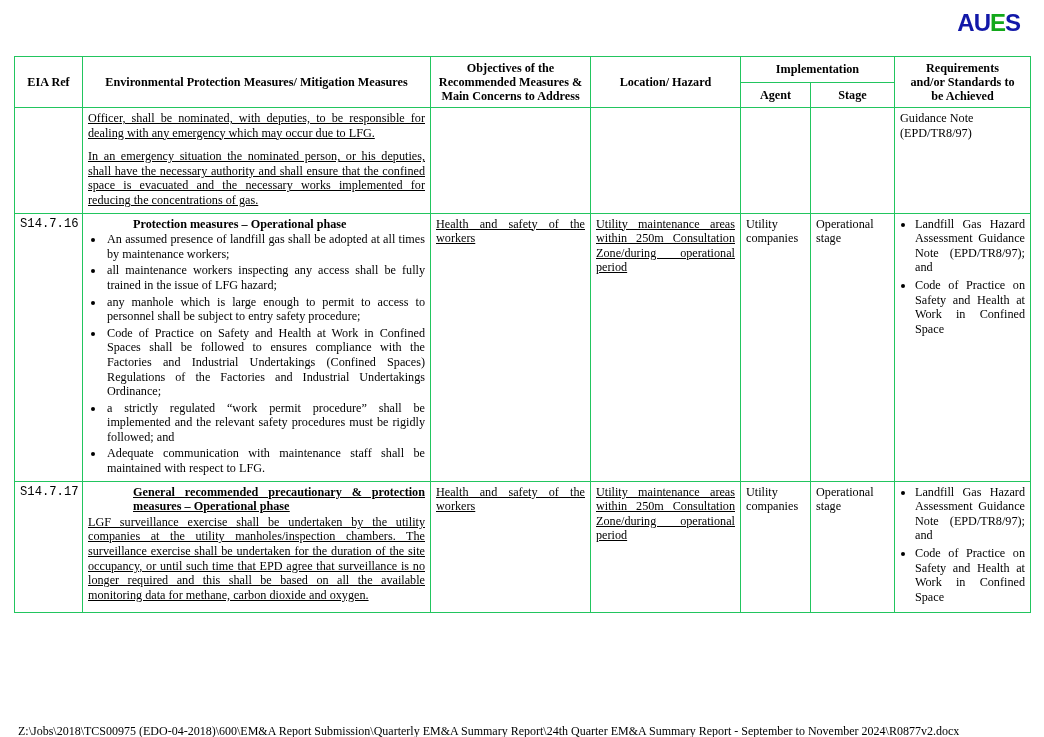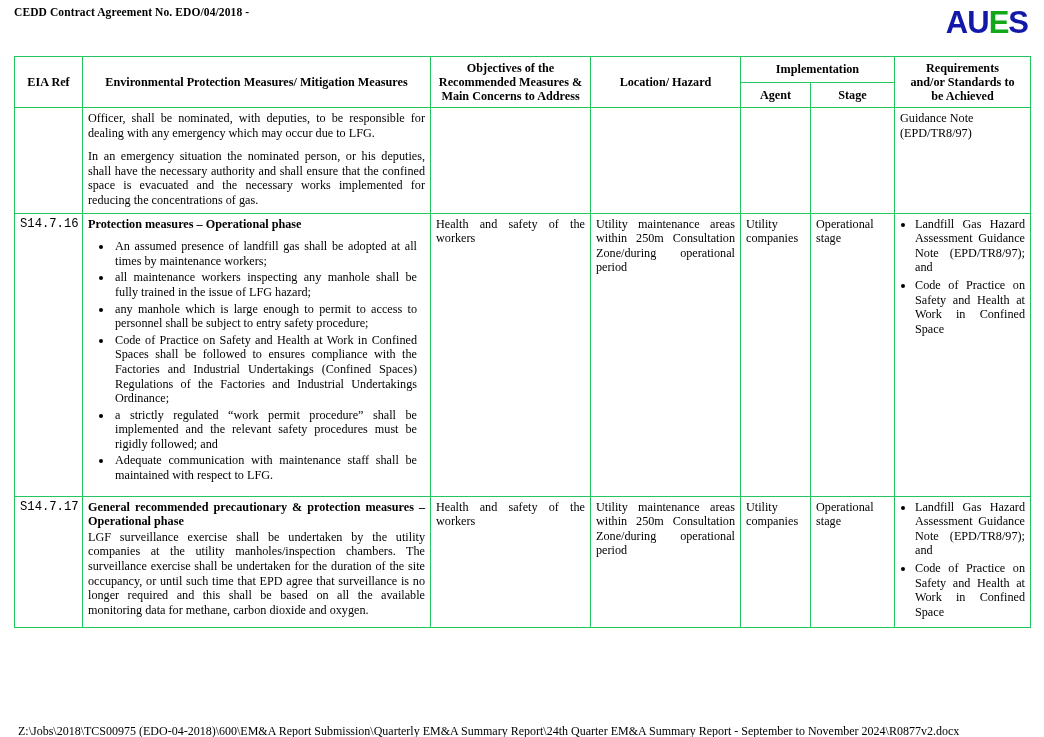--- a/index.html
+++ b/index.html
@@ -31,23 +31,23 @@
     font-size: 11.5px;
     font-weight: bold;
     line-height: 13.5px;
     letter-spacing: 0.1px;
   }
   .header-text div {
     white-space: nowrap;
   }
   .logo {
     position: absolute;
-    right: 2px;
+    right: 10px;
     top: 0px;
-    font-size: 31px;
+    font-size: 24px;
     font-weight: bold;
     font-family: "Liberation Sans", sans-serif;
     letter-spacing: -1px;
     line-height: 34px;
   }
   .logo .a { color: #1218a8; }
   .logo .u { color: #1218a8; }
   .logo .e { color: #12a81a; }
   .logo .s { color: #1218a8; }
   
@@ -73,39 +73,40 @@
   }
   .col-ref      { width: 68px; }
   .col-measures { width: 348px; }
   .col-obj      { width: 160px; }
   .col-loc      { width: 150px; }
   .col-agent    { width: 70px; }
   .col-stage    { width: 84px; }
   .col-req      { width: 136px; }
 
   td.cell-ref { text-align: left; font-family: Liberation Mono, monospace; }
-  .justify { text-align: justify; }
+  .justify { text-align: justify; text-decoration: underline; }
   p {
     margin: 0 0 9px 0;
   }
   p:last-child { margin-bottom: 0; }
   ul.bullets {
-    margin: 8px;
+    margin: 0;
     padding-left: 17px;
     list-style-type: disc;
   }
   ul.bullets li {
     margin-bottom: 2px;
     text-align: justify;
     padding-left: 2px;
   }
   ul.bullets li:last-child { margin-bottom: 0; }
   .sub-head {
     font-weight: bold;
     margin-bottom: 1px;
+    margin-left: 45px;
   }
   .req-list {
     margin: 0;
     padding-left: 15px;
     list-style-type: disc;
   }
   .req-list li {
     text-align: justify;
     margin-bottom: 3px;
   }
@@ -120,21 +121,20 @@
     white-space: nowrap;
   }
 </style>
 </head>
 <body>
 
 <div class="page">
 
   <div class="header">
     <div class="header-text">
-      <div>CEDD Contract Agreement No. EDO/04/2018 -</div>
     </div>
     <div class="logo">
       <span class="a">A</span><span class="u">U</span><span class="e">E</span><span class="s">S</span>
     </div>
   </div>
 
   <table class="main">
     <colgroup>
       <col class="col-ref">
       <col class="col-measures">
@@ -183,21 +183,21 @@
           <div>(EPD/TR8/97)</div>
         </td>
       </tr>
 
       <tr>
         <td class="cell-ref">S14.7.16</td>
         <td>
           <div class="sub-head">Protection measures – Operational phase</div>
           <ul class="bullets">
             <li>An assumed presence of landfill gas shall be adopted at all times by maintenance workers;</li>
-            <li>all maintenance workers inspecting any manhole shall be fully trained in the issue of LFG hazard;</li>
+            <li>all maintenance workers inspecting any access shall be fully trained in the issue of LFG hazard;</li>
             <li>any manhole which is large enough to permit to access to personnel shall be subject to entry safety procedure;</li>
             <li>Code of Practice on Safety and Health at Work in Confined Spaces shall be followed to ensures compliance with the Factories and Industrial Undertakings (Confined Spaces) Regulations of the Factories and Industrial Undertakings Ordinance;</li>
             <li>a strictly regulated “work permit procedure” shall be implemented and the relevant safety procedures must be rigidly followed; and</li>
             <li>Adequate communication with maintenance staff shall be maintained with respect to LFG.</li>
           </ul>
         </td>
         <td class="justify">Health and safety of the workers</td>
         <td class="justify">Utility maintenance areas within 250m Consultation Zone/during operational period</td>
         <td>Utility companies</td>
         <td>Operational stage</td>

